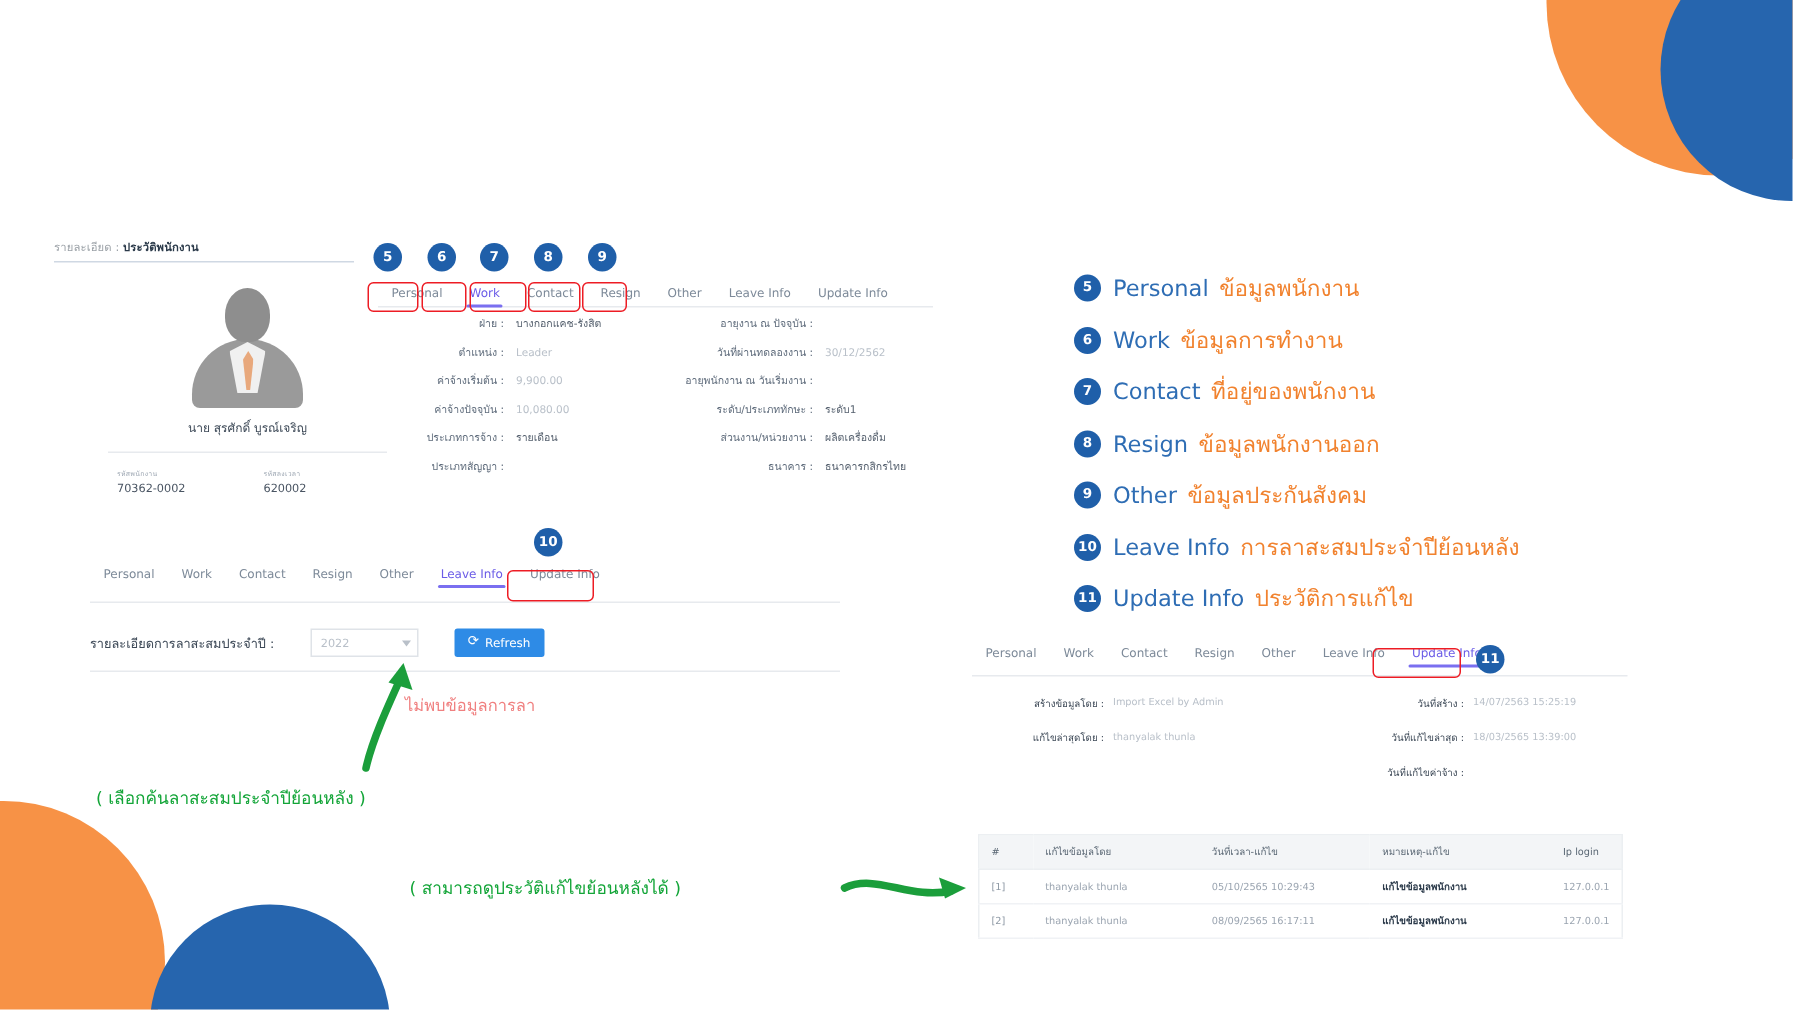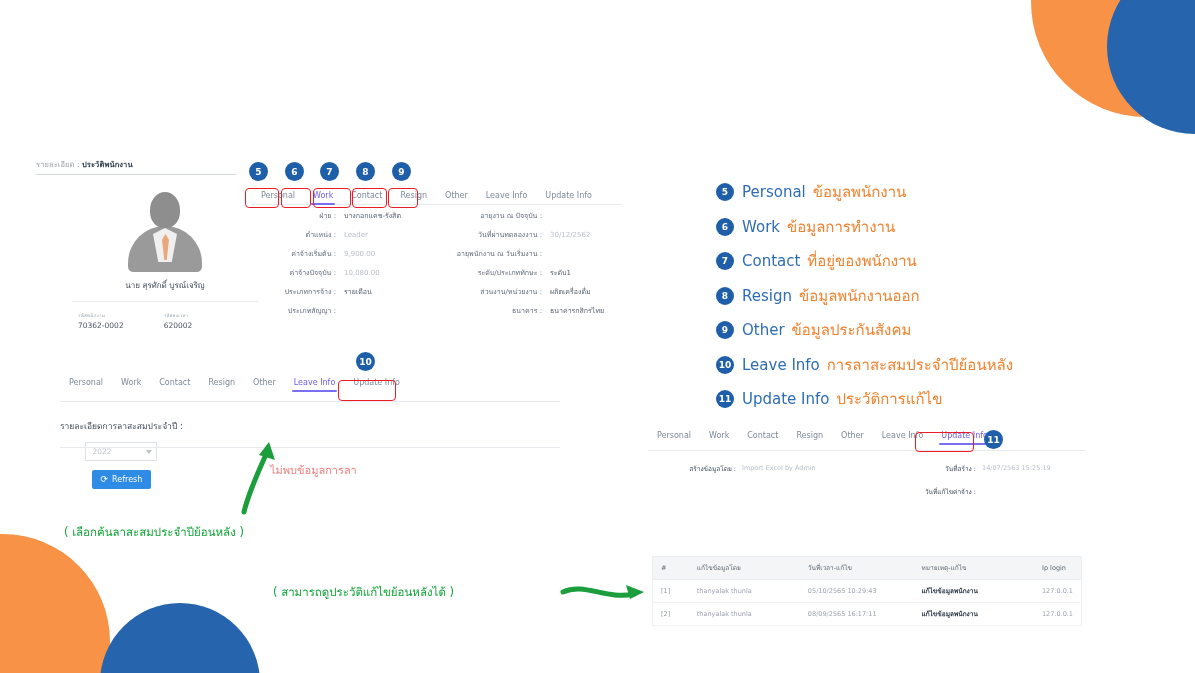--- a/index.html
+++ b/index.html
@@ -52,40 +52,40 @@
   .avatar{width:82px;height:82px;margin:0 auto;position:relative;}
   .av-head{position:absolute;left:26px;top:2px;width:30px;height:36px;background:#8e8e8e;border-radius:50% 50% 45% 45%;}
   .av-body{position:absolute;left:4px;top:36px;width:74px;height:46px;background:#9a9a9a;
     border-radius:42px 42px 6px 6px;}
   .av-shirt{position:absolute;left:29px;top:38px;width:24px;height:34px;background:#f0f0f0;
     clip-path:polygon(50% 0,100% 18%,78% 100%,22% 100%,0 18%);}
   .av-tie{position:absolute;left:38px;top:44px;width:7px;height:26px;background:#e8a87c;
     clip-path:polygon(50% 0,100% 22%,68% 100%,32% 100%,0 22%);}
   .emp-name{margin-top:7px;font-size:8px;color:#3c4856;}
   .namerule{margin:9px auto 0 auto;width:186px;height:1px;background:#e7eaee;}
-  .codes{display:flex;gap:40px;margin-top:10px;padding-left:18px;text-align:left;}
+  .codes{display:flex;gap:52px;margin-top:10px;padding-left:18px;text-align:left;}
   .code-lab{font-size:4.6px;color:#9aa4b0;letter-spacing:.2px;}
   .code-val{font-size:7.5px;color:#4a5563;margin-top:2px;}
 
   #p1-right{position:absolute;left:216px;top:30px;width:370px;}
   #p1-tabs{position:absolute;left:216px;top:30px;}
 
   
   .redbox{position:absolute;border:1.6px solid #ED1C24;border-radius:4px;pointer-events:none;}
 
   
   .badge{position:absolute;width:19px;height:19px;border-radius:50%;background:#1F5FA9;
     color:#fff;font-size:9px;font-weight:700;display:flex;align-items:center;justify-content:center;
     font-family:"DejaVu Sans","Liberation Sans",sans-serif;}
 
   
   #panel2{left:60px;top:375px;width:500px;height:120px;}
   #p2-tabs{position:absolute;left:0;top:0;}
   #p2-tabline{position:absolute;left:0;top:26px;width:500px;height:1px;background:#e7eaee;}
-  #p2-form{position:absolute;left:0;top:44px;display:flex;align-items:center;gap:9px;flex-direction:column;}
+  #p2-form{position:absolute;left:0;top:44px;display:flex;align-items:center;gap:24px;}
   .form-label{font-size:8.5px;color:#3c4856;}
   .select{width:60px;height:17px;border:1px solid #dfe3e8;background:#fff;display:flex;
     align-items:center;justify-content:space-between;padding:0 4px 0 6px;font-size:7.5px;color:#b9c0c9;}
   .caret{width:0;height:0;border-left:3px solid transparent;border-right:3px solid transparent;
     border-top:4px solid #b9c0c9;}
   .btn-refresh{height:19px;background:#2E8BE6;color:#fff;font-size:8px;display:flex;align-items:center;
     gap:4px;padding:0 9px;border-radius:2px;}
   .ref-icon{font-size:9px;line-height:1;}
   #p2-rule2{position:absolute;left:0;top:72px;width:500px;height:1px;background:#e7eaee;}
   #p2-empty{position:absolute;left:210px;top:86px;font-size:11px;color:#F08080;}
@@ -294,20 +294,30 @@
     <div id="p3-tabline"></div>
     <div id="p3-fields">
         <div class="u-row">
           <div class="u-left">
             <div class="u-lab" style="width: 88px;">สร้างข้อมูลโดย :</div>
             <div class="u-val">Import Excel by Admin</div>
           </div>
           <div class="u-right">
             <div class="u-lab" style="width: 100px;">วันที่สร้าง :</div>
             <div class="u-val">14/07/2563 15:25:19</div>
+          </div>
+        </div>
+        <div class="u-row">
+          <div class="u-left">
+            <div class="u-lab" style="width: 88px;">แก้ไขล่าสุดโดย :</div>
+            <div class="u-val">thanyalak thunla</div>
+          </div>
+          <div class="u-right">
+            <div class="u-lab" style="width: 100px;">วันที่แก้ไขล่าสุด :</div>
+            <div class="u-val">18/03/2565 13:39:00</div>
           </div>
         </div>
         <div class="u-row">
           <div class="u-left">
             <div class="u-lab" style="width: 88px;"></div>
             <div class="u-val"></div>
           </div>
           <div class="u-right">
             <div class="u-lab" style="width: 100px;">วันที่แก้ไขค่าจ้าง :</div>
             <div class="u-val"></div>

